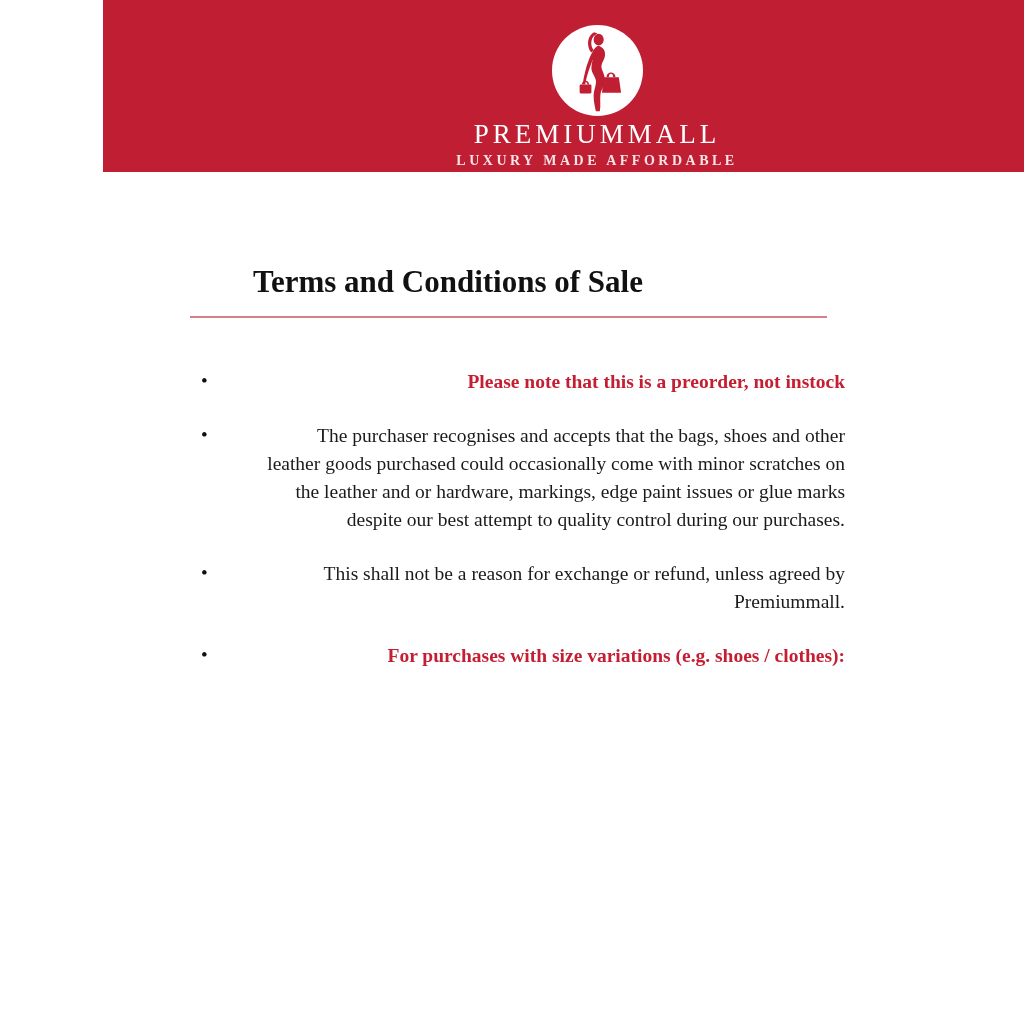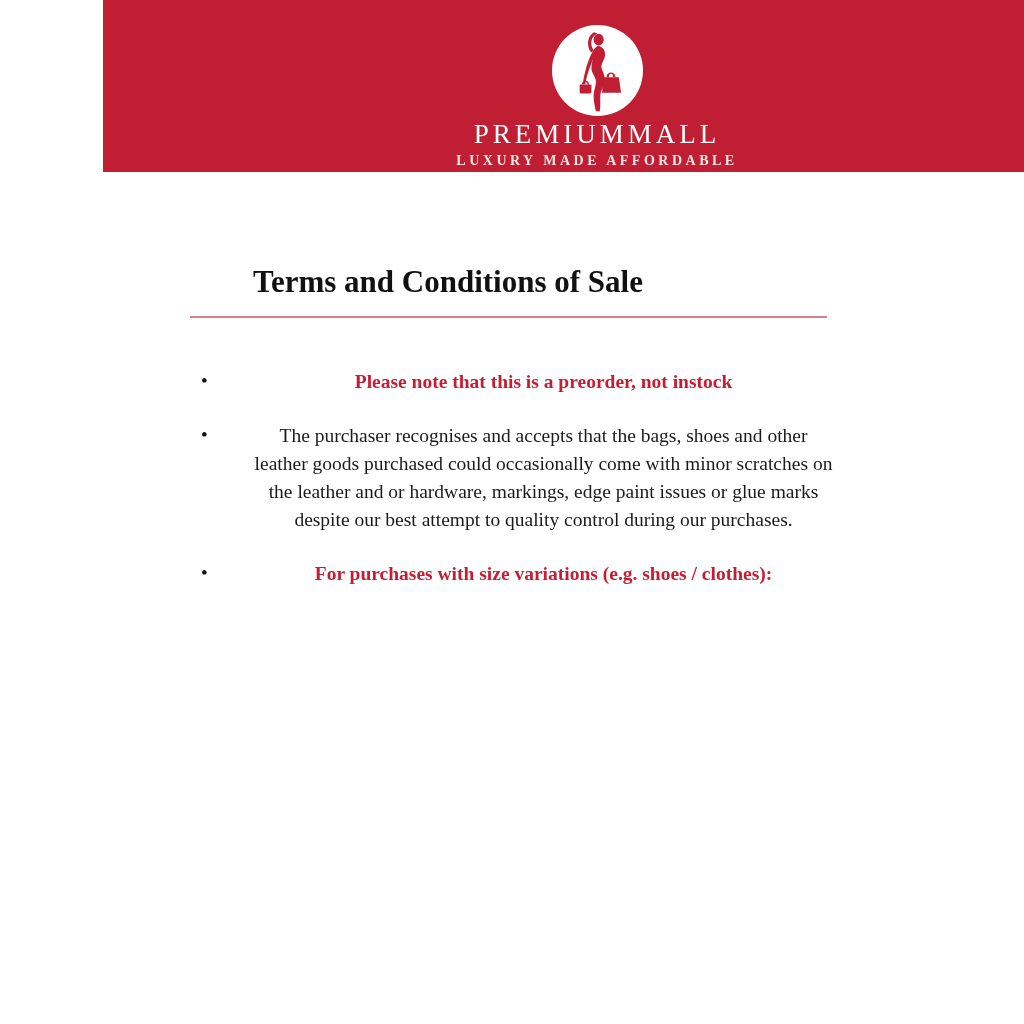--- a/index.html
+++ b/index.html
@@ -39,21 +39,21 @@
   .doc{position:absolute;left:0;top:187px;width:896px;}
   .doc-title{
     margin:76px 0 0 0;text-align:center;
     font-size:31px;line-height:1.2;font-weight:700;color:#111111;
   }
   .title-divider{
     border:none;height:2px;background:var(--divider);
     width:637px;margin:16px 0 0 190px;
   }
   .terms{
-    list-style:none;margin:50px 0 0 200px;padding:0;width:645px;text-align:center;
+    list-style:none;margin:50px 0 0 200px;padding:0;width:645px;text-align:right;
   }
   .term{
     position:relative;padding-left:42px;margin:0 0 26px 0;
     font-size:19.5px;line-height:28px;color:#1a1a1a;
   }
   .term::before{
     content:"\2022";position:absolute;left:1px;top:-1px;
     color:#111111;font-size:19px;
   }
   .term-lead{display:block;color:var(--accent);font-weight:700;}
@@ -101,18 +101,22 @@
       <li class="term">
         <span class="term-lead">Please note that this is a preorder, not instock</span>
       </li>
       <li class="term">
         <span class="term-body">The purchaser recognises and accepts that the bags, shoes and other
 leather goods purchased could occasionally come with minor scratches on
 the leather and or hardware, markings, edge paint issues or glue marks
 despite our best attempt to quality control during our purchases.</span>
       </li>
       <li class="term">
+        <span class="term-body">This shall not be a reason for exchange or refund, unless agreed by
+Premiummall.</span>
+      </li>
+      <li class="term">
         <span class="term-lead">For purchases with size variations (e.g. shoes / clothes):</span>
       </li>
     </ul>
   </main>
 
 </div>
 
 </body></html>

